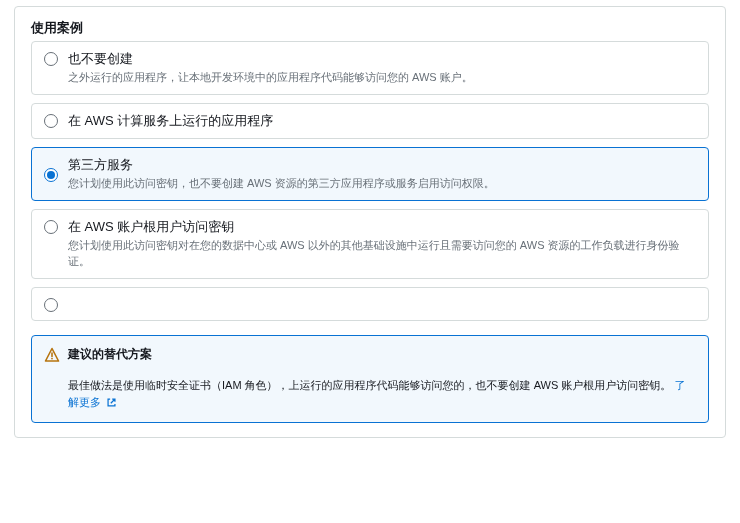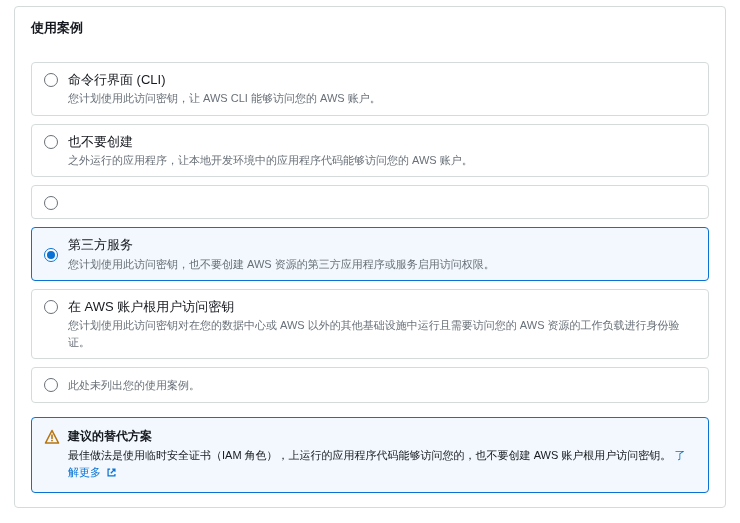--- a/index.html
+++ b/index.html
@@ -15,21 +15,21 @@
     .panel {
       border: 1px solid #d5dbdb;
       border-radius: 4px;
       margin: 6px 14px 0 14px;
       padding: 12px 16px 14px 16px;
       background: #fff;
     }
     .section-title {
       font-size: 13px;
       font-weight: 700;
-      margin-bottom: 25px;
+      margin-bottom: 4px;
       color: #16191f;
     }
     .radio-option {
       border: 1px solid #d5dbdb;
       border-radius: 4px;
       padding: 8px 12px 8px 12px;
       margin-bottom: 8px;
       cursor: pointer;
       background: #fff;
       display: flex;
@@ -86,21 +86,21 @@
     }
     .alert-icon {
       flex: 0 0 16px;
       margin-right: 8px;
       margin-top: 1px;
     }
     .alert-title {
       font-size: 12px;
       font-weight: 700;
       color: #16191f;
-      margin-bottom: 2px;
+      margin-bottom: 14px;
     }
     .alert-text {
       font-size: 11px;
       color: #16191f;
       line-height: 1.6;
     }
     .alert-link {
       color: #0972d3;
       text-decoration: none;
       cursor: pointer;
@@ -110,54 +110,47 @@
 </head>
 <body>
 
 <div class="panel">
   <div class="section-title">使用案例</div>
 
   <div id="options-container">
       <div class="radio-option">
         <span class="radio-circle"></span>
         <div class="radio-body">
-          <div class="radio-label">命令行界面 (CLI)</div>
-          <div class="radio-desc">您计划使用此访问密钥，让 AWS CLI 能够访问您的 AWS 账户。</div>
-        </div>
-      </div>
-      <div class="radio-option">
-        <span class="radio-circle"></span>
-        <div class="radio-body">
           <div class="radio-label">也不要创建</div>
           <div class="radio-desc">之外运行的应用程序，让本地开发环境中的应用程序代码能够访问您的 AWS 账户。</div>
         </div>
       </div>
       <div class="radio-option">
         <span class="radio-circle"></span>
         <div class="radio-body">
+          <div class="radio-label">在 AWS 计算服务上运行的应用程序</div>
         </div>
       </div>
       <div class="radio-option selected">
         <span class="radio-circle"></span>
         <div class="radio-body">
           <div class="radio-label">第三方服务</div>
           <div class="radio-desc">您计划使用此访问密钥，也不要创建 AWS 资源的第三方应用程序或服务启用访问权限。</div>
         </div>
       </div>
       <div class="radio-option">
         <span class="radio-circle"></span>
         <div class="radio-body">
           <div class="radio-label">在 AWS 账户根用户访问密钥</div>
           <div class="radio-desc">您计划使用此访问密钥对在您的数据中心或 AWS 以外的其他基础设施中运行且需要访问您的 AWS 资源的工作负载进行身份验证。</div>
         </div>
       </div>
       <div class="radio-option">
         <span class="radio-circle"></span>
         <div class="radio-body">
-          <div class="radio-desc">此处未列出您的使用案例。</div>
         </div>
       </div>
     </div>
 
   <div class="alert-box">
     <span class="alert-icon">
       <svg width="16" height="16" viewBox="0 0 16 16">
           <path fill="none" stroke="#b7740e" stroke-width="1.6" stroke-linejoin="round" d="M8 1.5 L14.5 14 H1.5 Z"></path>
           <line x1="8" y1="6" x2="8" y2="9.5" stroke="#b7740e" stroke-width="1.6" stroke-linecap="round"></line>
           <circle cx="8" cy="11.6" r="0.9" fill="#b7740e"></circle>

